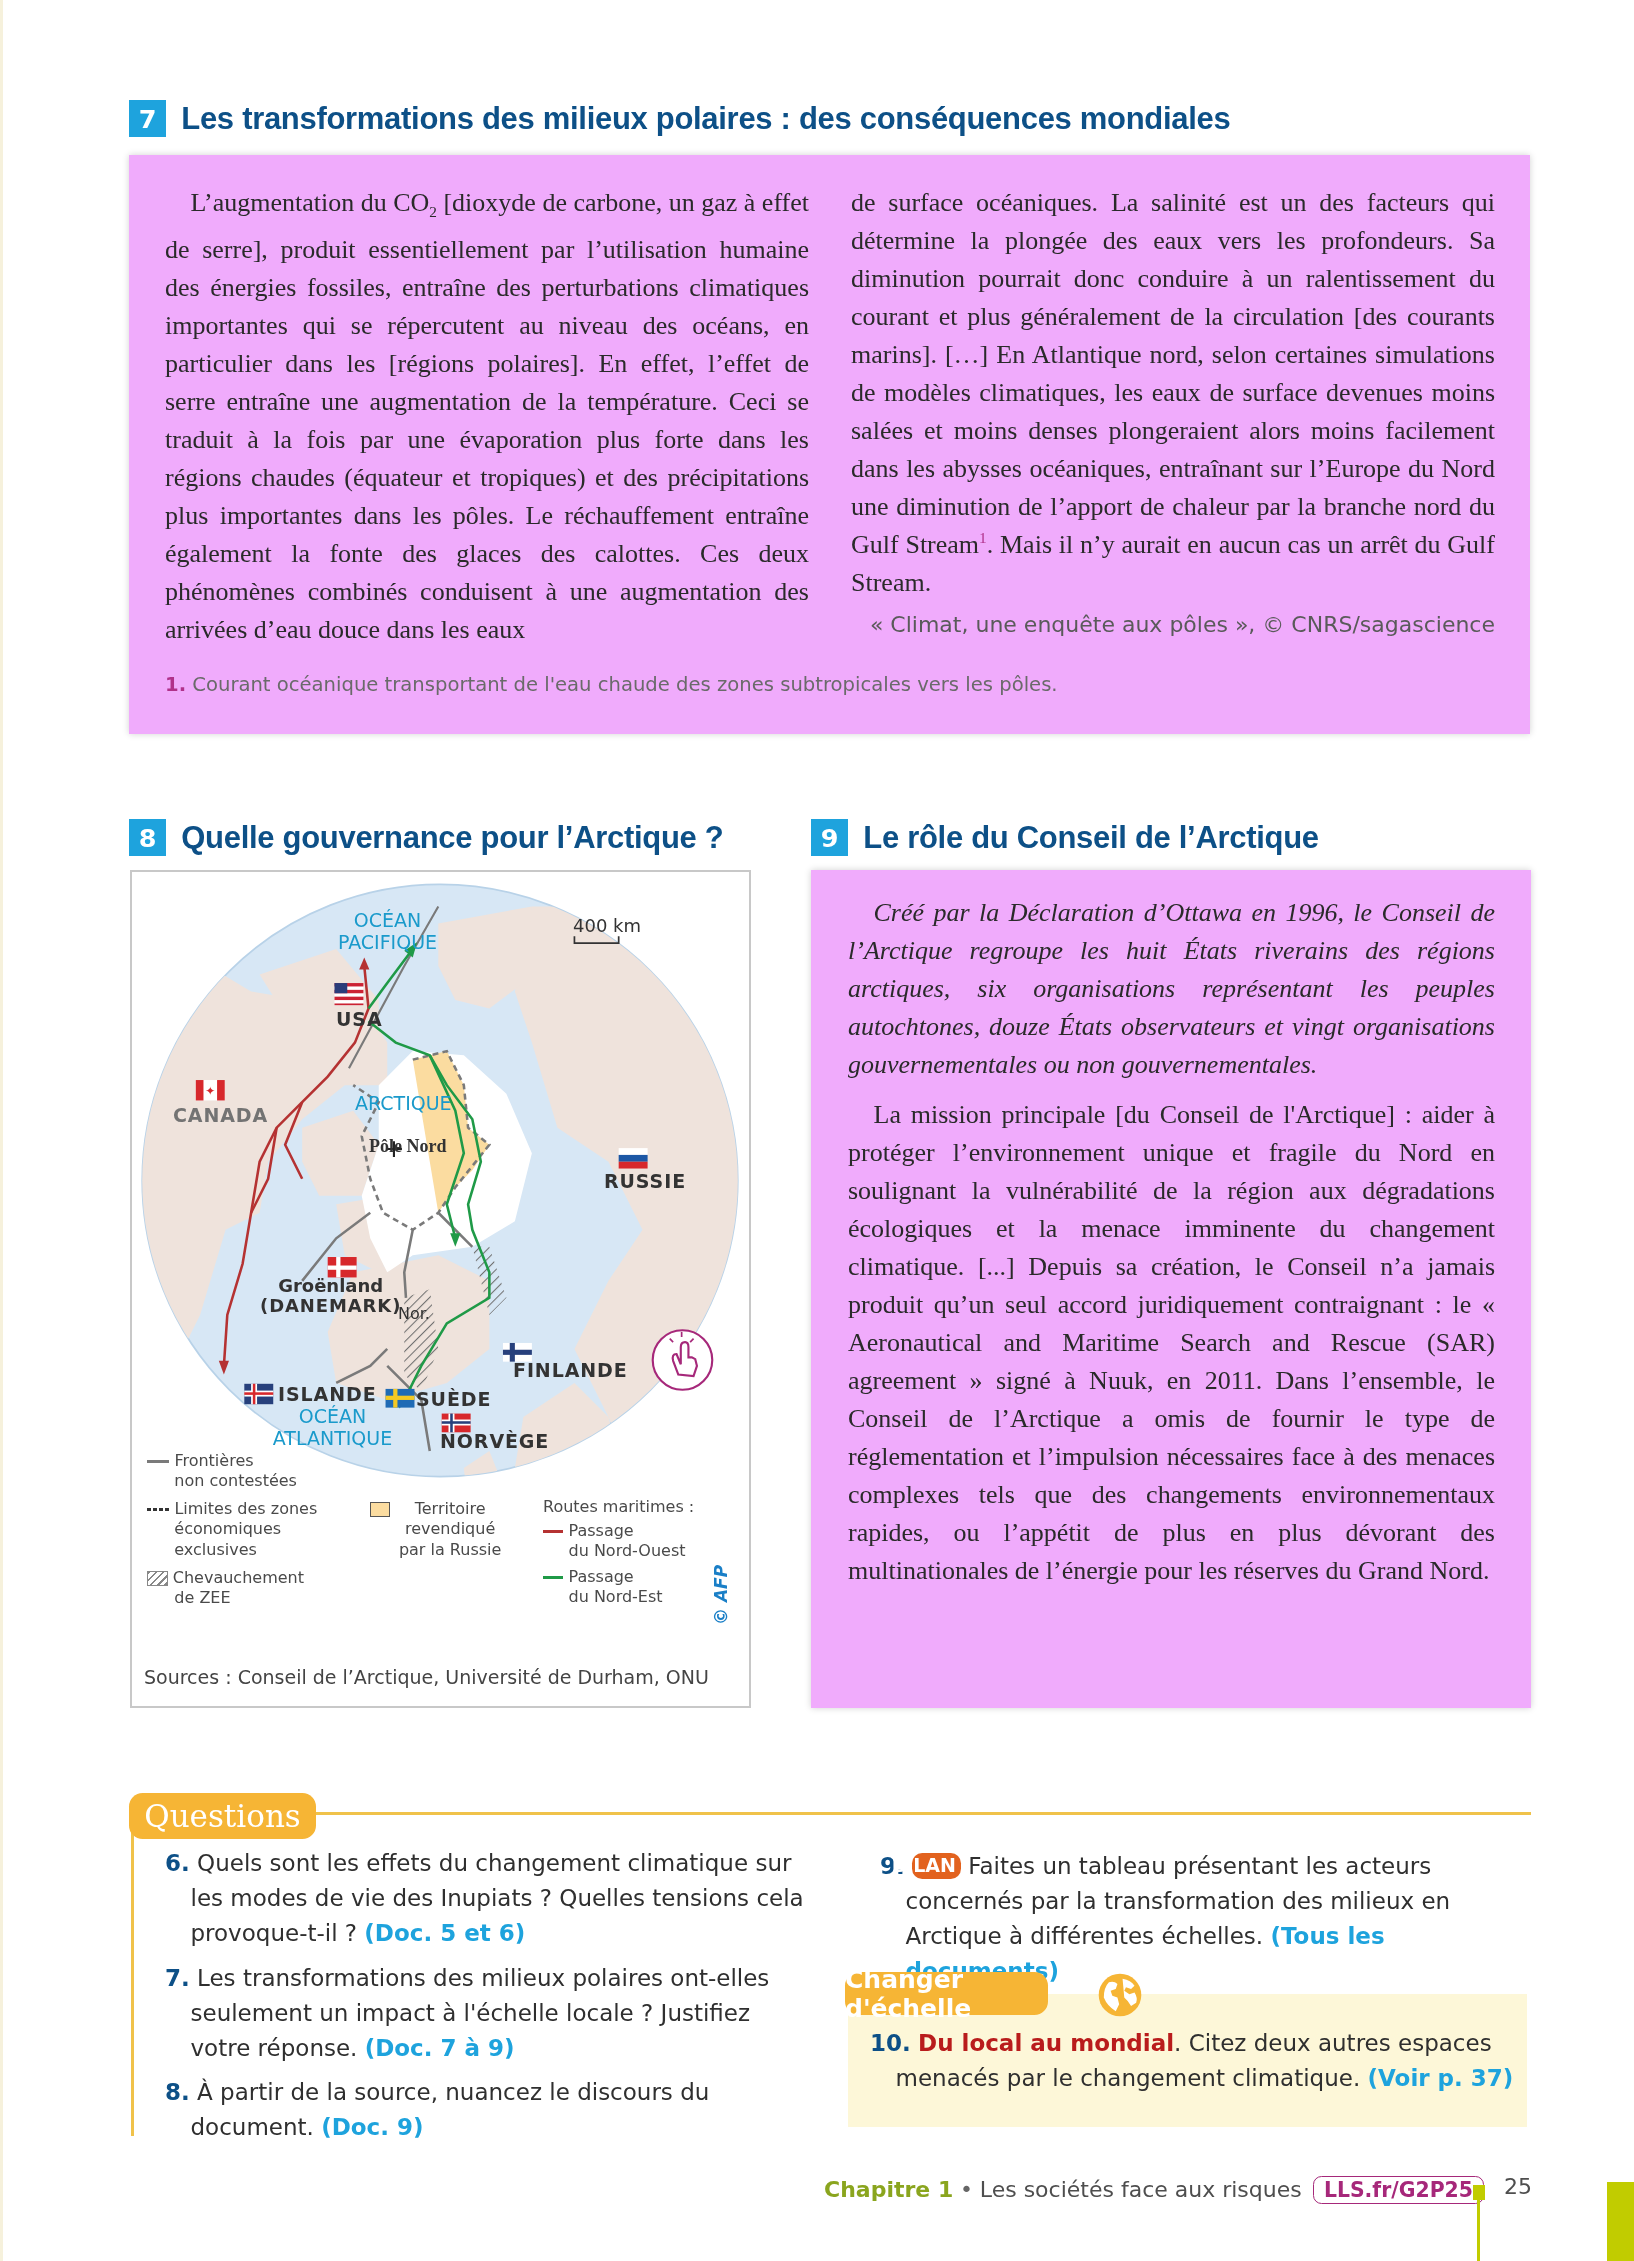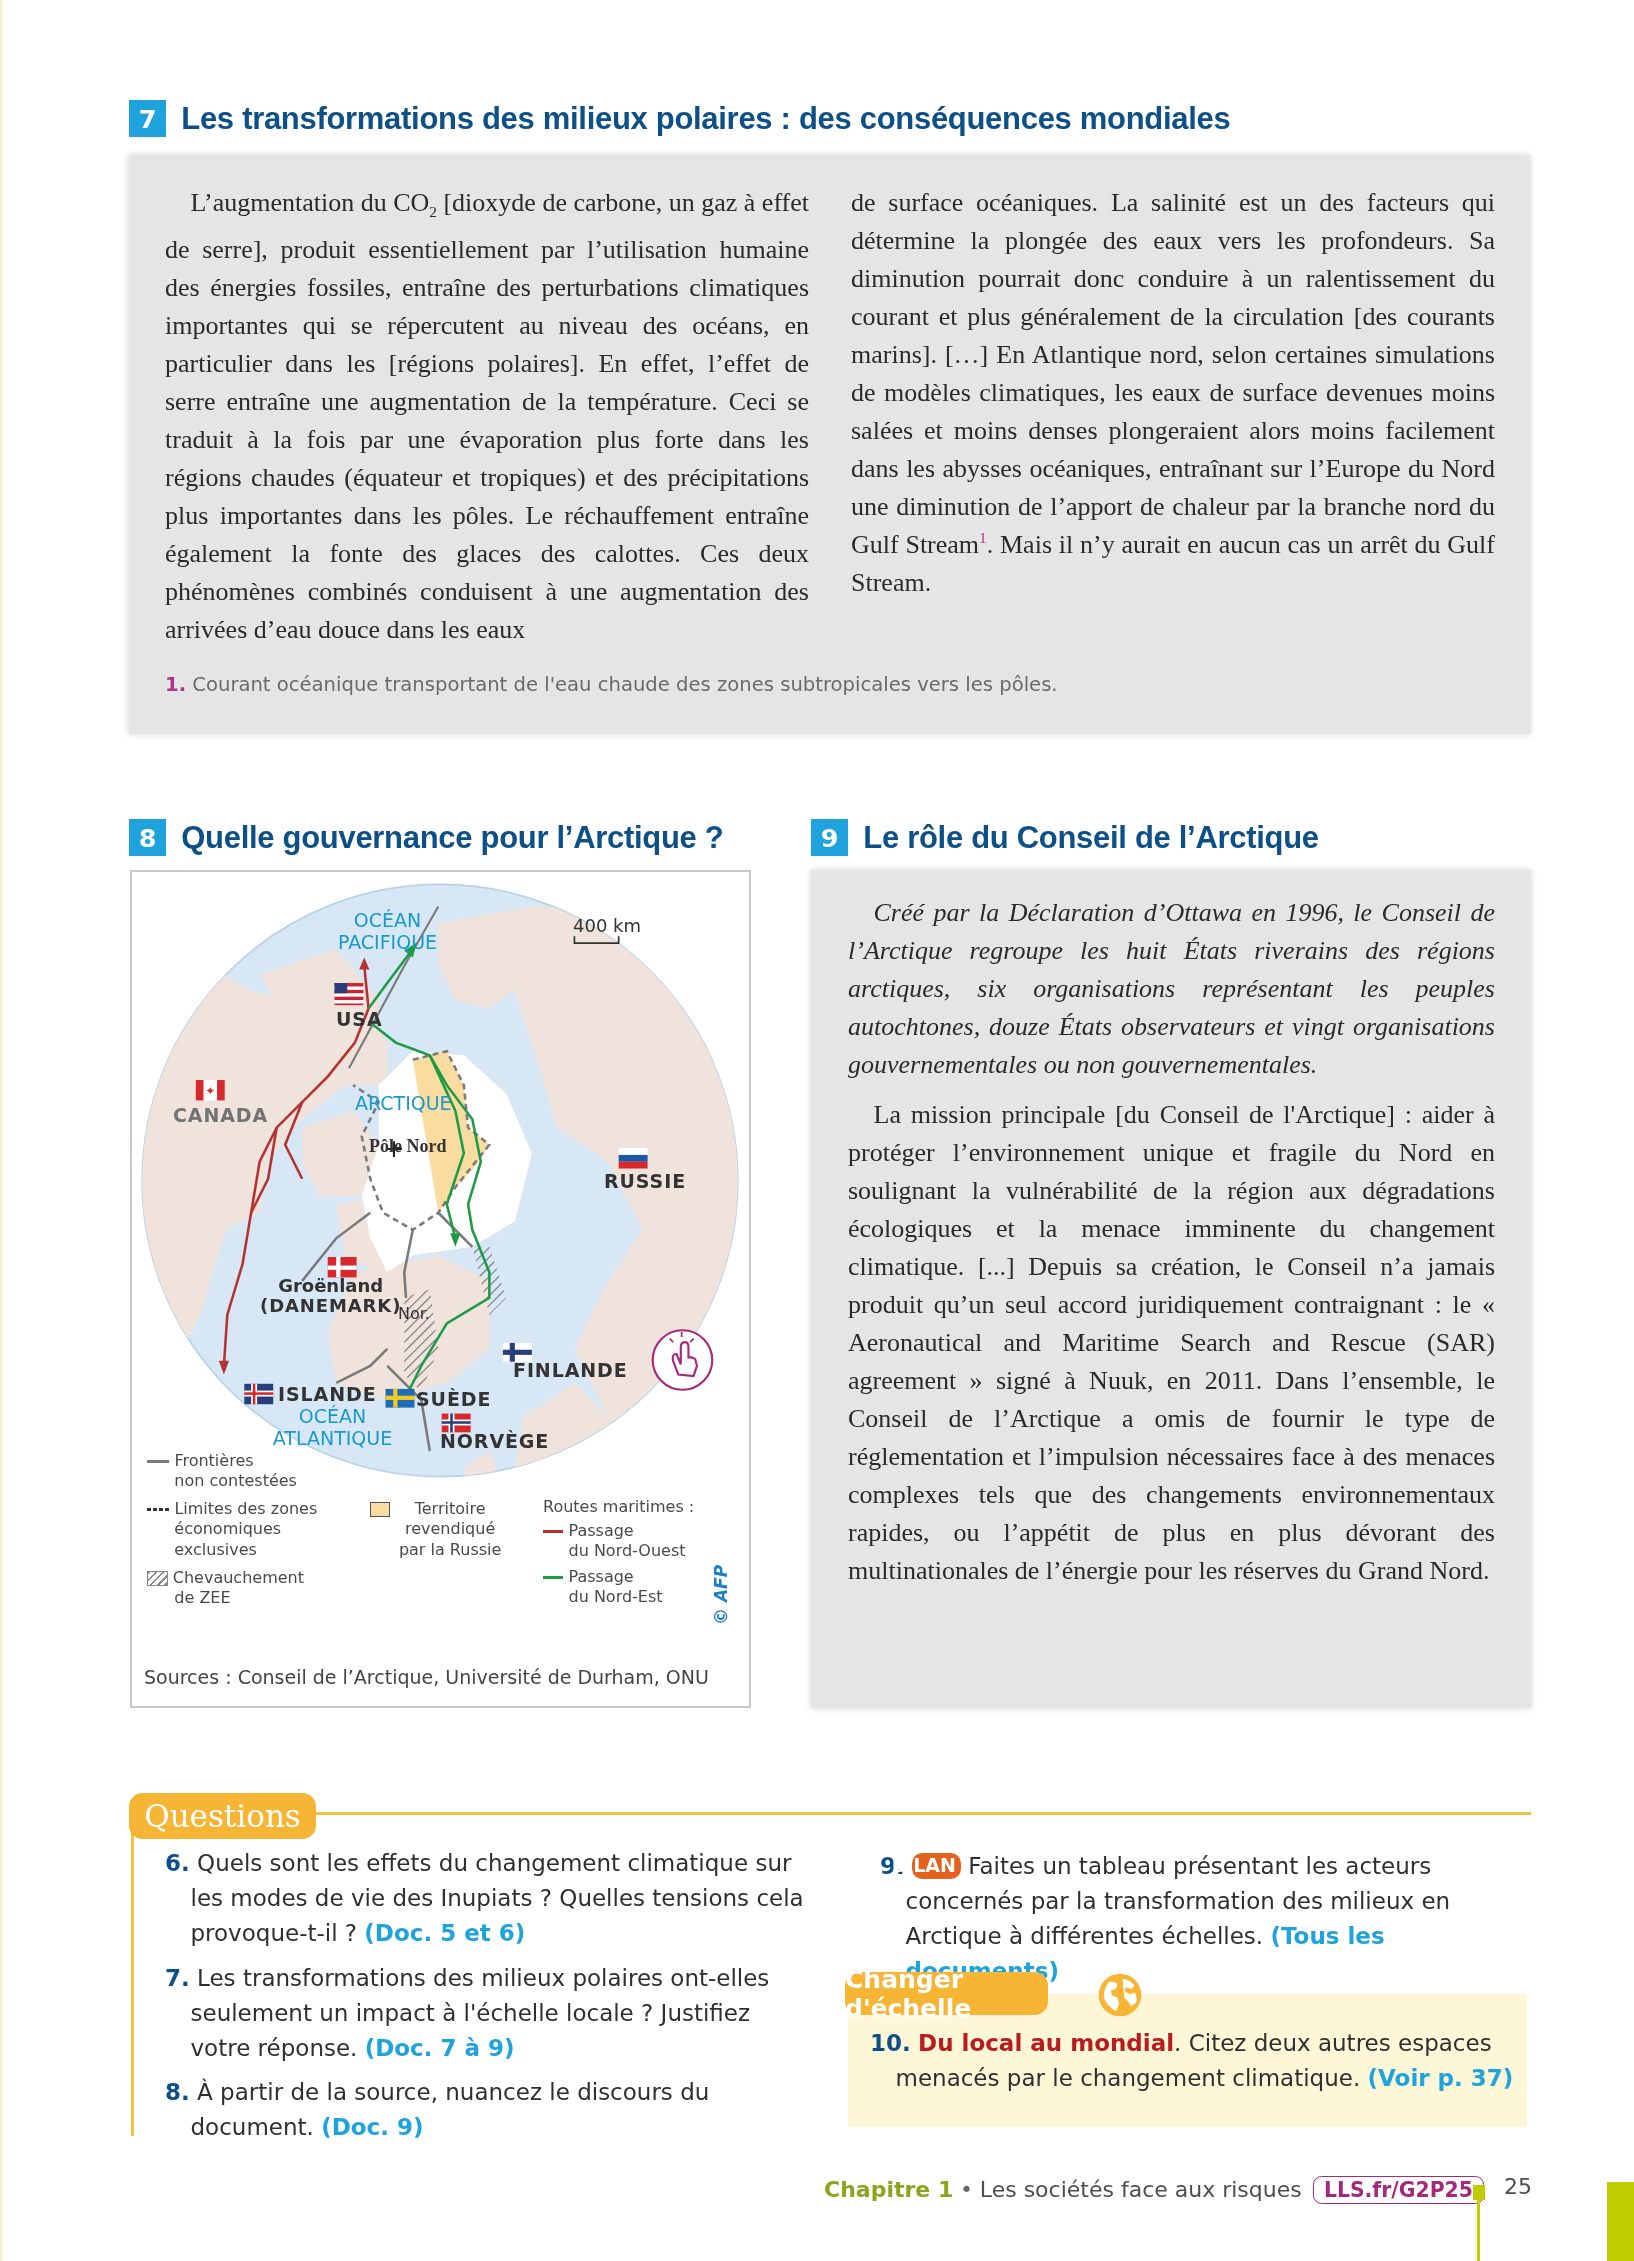--- a/index.html
+++ b/index.html
@@ -4,21 +4,21 @@
 <style>
   * { box-sizing: border-box; margin: 0; padding: 0; }
   html, body { width: 1635px; height: 2261px; background: #ffffff; overflow: hidden; }
   body { position: relative; font-family: "Liberation Sans", sans-serif; color: #2b2b2b; }
   .left-edge { position: absolute; left: 0; top: 0; width: 2.6px; height: 2261px; background: #f6f1dc; }
 
   .doc-title { position: absolute; display: flex; align-items: center; gap: 15.3px; }
   .doc-num { width: 37px; height: 37px; background: #1ea3dd; color: #fff; font-family: "DejaVu Sans", sans-serif; font-weight: bold; font-size: 25.5px; display: flex; align-items: center; justify-content: center; }
   .doc-heading { font-family: "Liberation Sans", sans-serif; font-weight: bold; color: #0d5087; font-size: 31px; letter-spacing: -0.3px; text-align: right; }
 
-  .text-card { position: absolute; background: #e5e5e5; box-shadow: 0 0 6.8px rgba(0,0,0,0.18); }
+  .text-card { position: absolute; background: #f0abfc; box-shadow: 0 0 6.8px rgba(0,0,0,0.18); }
   .serif { font-family: "Liberation Serif", serif; font-size: 26px; line-height: 38px; color: #2a2a2a; text-align: justify; }
   .indent { text-indent: 25.5px; }
   .source { font-family: "DejaVu Sans", sans-serif; font-size: 22px; color: #5a5a5a; text-align: right; }
   .note-num { color: #b0318a; font-weight: bold; }
   .sup { color: #b0318a; font-size: 15.3px; vertical-align: super; line-height: 0; }
 
   
   #doc7-card { left: 129px; top: 155px; width: 1401px; height: 579px; }
   #doc7-col1 { position: absolute; left: 36px; top: 29px; width: 644px; }
   #doc7-col2 { position: absolute; left: 722px; top: 29px; width: 644px; }
@@ -69,20 +69,21 @@
 
 <div class="doc-title" style="left:129px; top:100px;">
   <div class="doc-num">7</div>
   <div class="doc-heading">Les transformations des milieux polaires : des conséquences mondiales</div>
 </div>
 
 <div class="text-card" id="doc7-card">
   <div id="doc7-col1" class="serif indent"><span>L’augmentation du CO</span><sub style="font-size:15.3px">2</sub><span> [dioxyde de carbone, un gaz à effet de serre], produit essentiellement par l’utilisation humaine des énergies fossiles, entraîne des perturbations climatiques importantes qui se répercutent au niveau des océans, en particulier dans les [régions polaires]. En effet, l’effet de serre entraîne une augmentation de la température. Ceci se traduit à la fois par une évaporation plus forte dans les régions chaudes (équateur et tropiques) et des précipitations plus importantes dans les pôles. Le réchauffement entraîne également la fonte des glaces des calottes. Ces deux phénomènes combinés conduisent à une augmentation des arrivées d’eau douce dans les eaux</span></div>
   <div id="doc7-col2">
     <div class="serif"><span>de surface océaniques. La salinité est un des facteurs qui détermine la plongée des eaux vers les profondeurs. Sa diminution pourrait donc conduire à un ralentissement du courant et plus généralement de la circulation [des courants marins]. […] En Atlantique nord, selon certaines simulations de modèles climatiques, les eaux de surface devenues moins salées et moins denses plongeraient alors moins facilement dans les abysses océaniques, entraînant sur l’Europe du Nord une diminution de l’apport de chaleur par la branche nord du Gulf Stream</span><span class="sup">1</span><span>. Mais il n’y aurait en aucun cas un arrêt du Gulf Stream.</span></div>
+    <div class="source" style="margin-top:10.2px;">« Climat, une enquête aux pôles », © CNRS/sagascience</div>
   </div>
   <div id="doc7-footnote"><span class="note-num">1.</span><span> Courant océanique transportant de l'eau chaude des zones subtropicales vers les pôles.</span></div>
 </div>
 
 <div class="doc-title" style="left:129px; top:819px;">
   <div class="doc-num">8</div>
   <div class="doc-heading">Quelle gouvernance pour l’Arctique ?</div>
 </div>
 
 <div id="doc8-frame">

